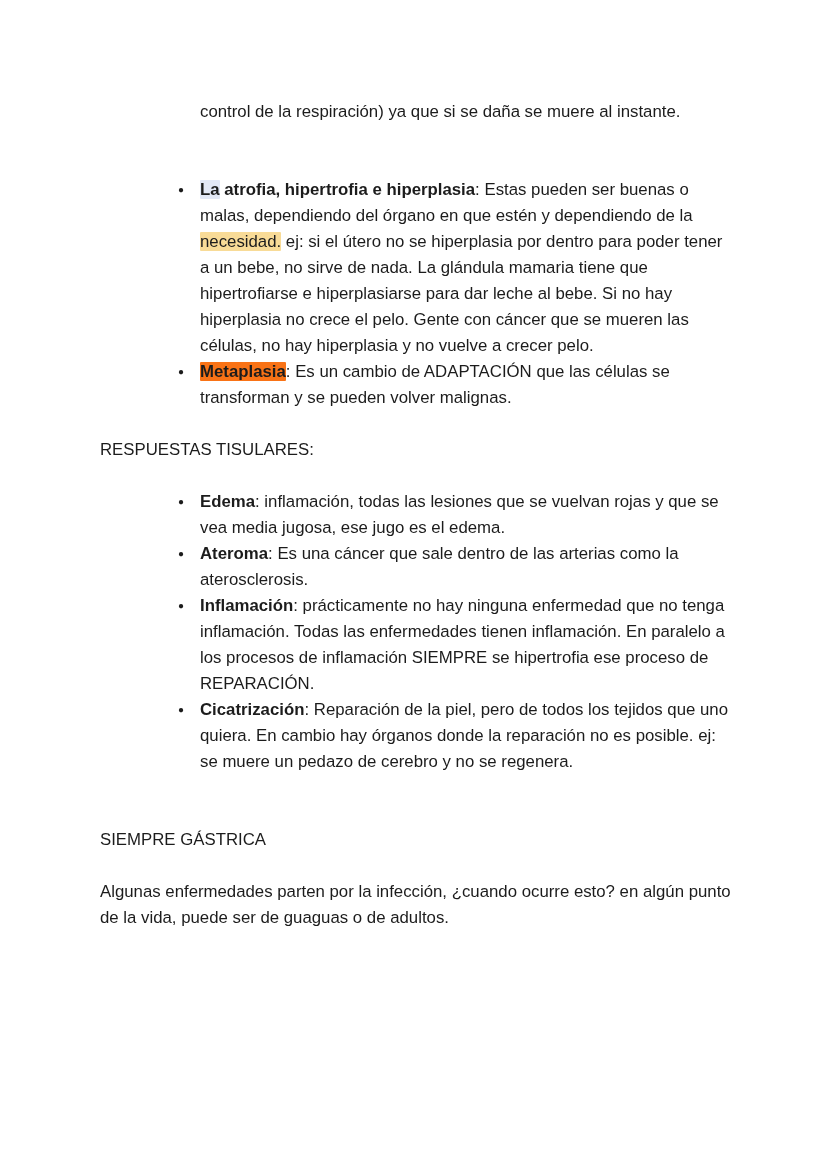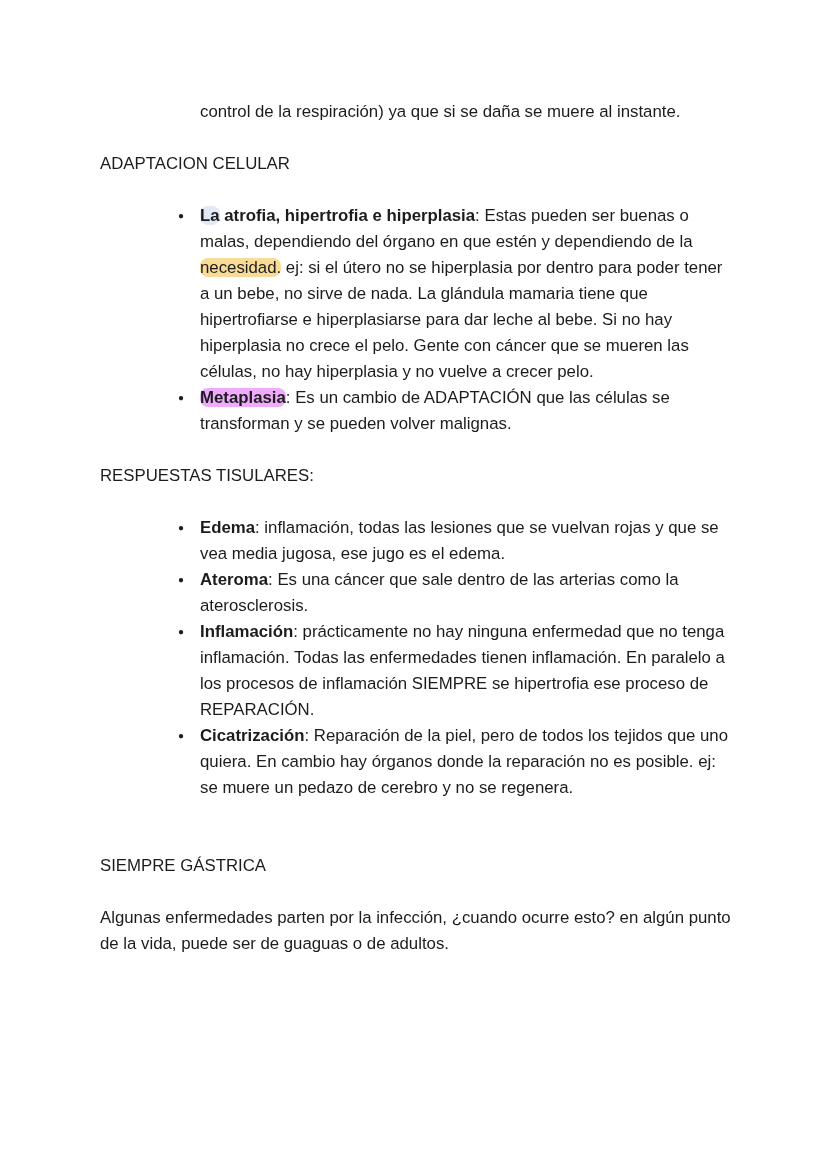--- a/index.html
+++ b/index.html
@@ -51,39 +51,38 @@
     color: #1c1c1c;
   }
   .item-text {
     flex: 1 1 auto;
     min-width: 0;
   }
   .run.bold {
     font-weight: 700;
   }
   .run.hl {
-    border-radius: 8px;
+    border-radius: 1px;
   }
 </style>
 </head>
 <body>
 
 <main id="doc" class="page">
     <div class="para indent"><span class="run">control de la respiración) ya que si se daña se muere al instante.</span></div>
     <div class="blank-line"></div>
-    <div class="heading"><span class="run">ADAPTACION CELULAR</span></div>
     <div class="blank-line"></div>
     <div class="list">
       <div class="list-item">
         <span class="bullet">●</span>
         <div class="item-text"><span class="run bold hl" style="background-color: rgb(226, 232, 246);">La</span><span class="run bold"> atrofia, hipertrofia e hiperplasia</span><span class="run">: Estas pueden ser buenas o malas, dependiendo del órgano en que estén y dependiendo de la </span><span class="run hl" style="background-color: rgb(248, 219, 151);">necesidad.</span><span class="run"> ej: si el útero no se hiperplasia por dentro para poder tener a un bebe, no sirve de nada. La glándula mamaria tiene que hipertrofiarse e hiperplasiarse para dar leche al bebe. Si no hay hiperplasia no crece el pelo. Gente con cáncer que se mueren las células, no hay hiperplasia y no vuelve a crecer pelo.</span></div>
       </div>
       <div class="list-item">
         <span class="bullet">●</span>
-        <div class="item-text"><span class="run bold hl" style="background-color: #f0abfc;">Metaplasia</span><span class="run">: Es un cambio de ADAPTACIÓN que las células se transforman y se pueden volver malignas.</span></div>
+        <div class="item-text"><span class="run bold hl" style="background-color: #f97316;">Metaplasia</span><span class="run">: Es un cambio de ADAPTACIÓN que las células se transforman y se pueden volver malignas.</span></div>
       </div>
     </div>
     <div class="blank-line"></div>
     <div class="heading"><span class="run">RESPUESTAS TISULARES:</span></div>
     <div class="blank-line"></div>
     <div class="list">
       <div class="list-item">
         <span class="bullet">●</span>
         <div class="item-text"><span class="run bold">Edema</span><span class="run">: inflamación, todas las lesiones que se vuelvan rojas y que se vea media jugosa, ese jugo es el edema.</span></div>
       </div>

